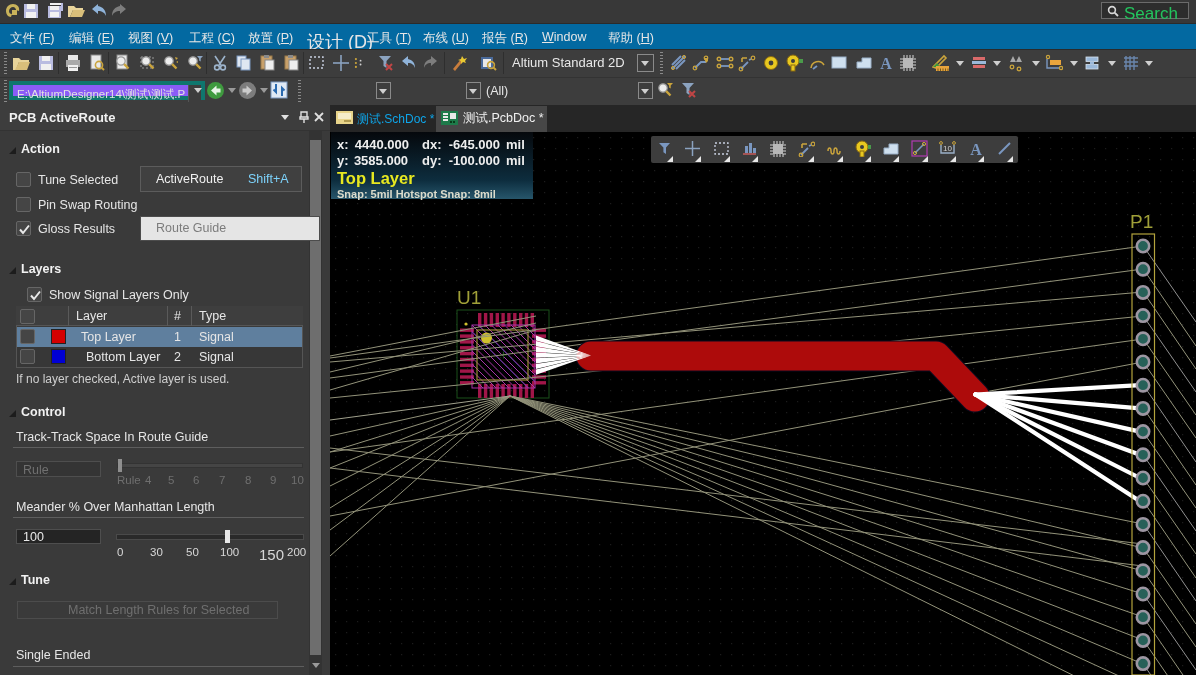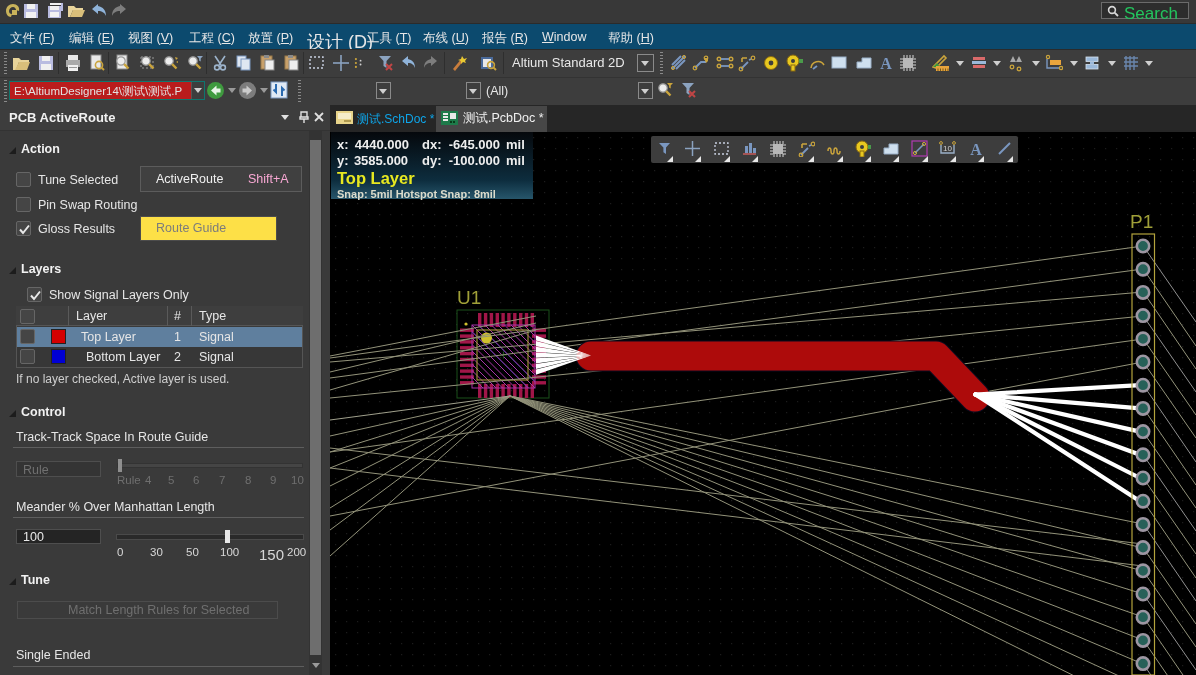--- a/index.html
+++ b/index.html
@@ -205,21 +205,21 @@
     </svg>
 
 <div style="position:absolute;left:1101px;top:2px;width:88px;height:17px;background:#2d2d2d;border:1px solid #6b6b6b">
 <svg style="position:absolute;left:5px;top:2px" width="12" height="12" viewBox="0 0 12 12">
         <circle cx="5" cy="5" r="3.4" fill="none" stroke="#d8d8d8" stroke-width="1.6"></circle>
         <line x1="7.6" y1="7.6" x2="11" y2="11" stroke="#d8d8d8" stroke-width="1.8"></line>
       </svg>
 <div style="position:absolute;left:22px;top:1px;font-size:17px;color:#22c55e">Search</div>
 </div>
 </div>
-<div style="position:absolute;left:0;top:23px;width:1196px;height:26px;background:#0c4a6e;border-top:1px solid #2b2b2b">
+<div style="position:absolute;left:0;top:23px;width:1196px;height:26px;background:#0369a1;border-top:1px solid #2b2b2b">
     <div style="position:absolute;left:10px;top:6px;font-size:12.5px;color:#e6e6e6">文件 (<u>F</u>)</div>
     <div style="position:absolute;left:69px;top:6px;font-size:12.5px;color:#e6e6e6">编辑 (<u>E</u>)</div>
     <div style="position:absolute;left:128px;top:6px;font-size:12.5px;color:#e6e6e6">视图 (<u>V</u>)</div>
     <div style="position:absolute;left:189px;top:6px;font-size:12.5px;color:#e6e6e6">工程 (<u>C</u>)</div>
     <div style="position:absolute;left:248px;top:6px;font-size:12.5px;color:#e6e6e6">放置 (<u>P</u>)</div>
     <div style="position:absolute;left:307px;top:6px;font-size:18px;color:#e6e6e6">设计 (<u>D</u>)</div>
     <div style="position:absolute;left:367px;top:6px;font-size:12.5px;color:#e6e6e6">工具 (<u>T</u>)</div>
     <div style="position:absolute;left:423px;top:6px;font-size:12.5px;color:#e6e6e6">布线 (<u>U</u>)</div>
     <div style="position:absolute;left:482px;top:6px;font-size:12.5px;color:#e6e6e6">报告 (<u>R</u>)</div>
     <div style="position:absolute;left:542px;top:6px;font-size:12.5px;color:#e6e6e6"><u>W</u>indow</div>
@@ -415,21 +415,21 @@
     <rect x="3" y="10.5" width="12" height="4.5" fill="#9ab8d9" stroke="#d8e4f0" stroke-width="0.8"></rect>
     <rect x="7" y="7.5" width="4" height="3" fill="#9ab8d9"></rect>
   </svg>
 <div style="position:absolute;left:1108px;top:61px;width:0;height:0;border-left:4px solid transparent;border-right:4px solid transparent;border-top:5px solid #cfcfcf"></div>
 <svg style="position:absolute;left:1122px;top:54px" width="18" height="18" viewBox="0 0 18 18">
     <path d="M4 2v14M8 2v14M12 2v14M2 4h14M2 8h14M2 12h14" stroke="#6a86ad" stroke-width="1.4"></path>
   </svg>
 <div style="position:absolute;left:1145px;top:61px;width:0;height:0;border-left:4px solid transparent;border-right:4px solid transparent;border-top:5px solid #cfcfcf"></div>
 <div style="position:absolute;left:0;top:77px;width:1196px;height:28px;background:#3d3d3d;border-top:1px solid #333"></div>
 <div style="position:absolute;left:4px;top:80px;width:3px;height:22px;background:repeating-linear-gradient(#8a8a8a 0 1px,transparent 1px 3px)"></div>
-<div style="position:absolute;left:9px;top:81px;width:196px;height:19px;background:#b91c1c;border:1px solid #0f766e">
+<div style="position:absolute;left:9px;top:81px;width:196px;height:19px;background:#8b5cf6;border:4px solid #0f766e">
 <div style="position:absolute;left:4px;top:2px;font-size:11.5px;color:#e2e2e2;white-space:nowrap;overflow:hidden;width:178px">E:\AltiumDesigner14\测试\测试.P</div>
 <div style="position:absolute;right:0;top:0;width:13px;height:17px;background:#3d3d3d;border-left:1px solid #555"></div>
   </div>
 <div style="position:absolute;left:194px;top:88px;width:0;height:0;border-left:4px solid transparent;border-right:4px solid transparent;border-top:5px solid #cfcfcf"></div>
 <svg style="position:absolute;left:206px;top:81px" width="19" height="19" viewBox="0 0 19 19">
     <circle cx="9.5" cy="9.5" r="8.5" fill="#3f9a3f"></circle>
     <path d="M10.5 4.5 5 9.5l5.5 5v-3h4v-4h-4z" fill="#e8f5e8"></path>
   </svg>
 <div style="position:absolute;left:228px;top:88px;width:0;height:0;border-left:4px solid transparent;border-right:4px solid transparent;border-top:5px solid #9a9a9a"></div>
 <svg style="position:absolute;left:238px;top:81px" width="19" height="19" viewBox="0 0 19 19">
@@ -470,29 +470,29 @@
   </svg>
 <div style="position:absolute;left:309px;top:131px;width:13px;height:544px;background:#333333"></div>
 <div style="position:absolute;left:310px;top:140px;width:11px;height:515px;background:#6e6e6e"></div>
 <div style="position:absolute;left:312px;top:663px;width:0;height:0;border-left:4px solid transparent;border-right:4px solid transparent;border-top:5px solid #9a9a9a"></div>
 <div style="position:absolute;left:9px;top:147px;width:0;height:0;border-bottom:7px solid #1c1c1c;border-left:7px solid transparent"></div>
 <div class="secttxt" style="left:21px;top:142px">Action</div>
 <div style="position:absolute;left:16px;top:172px;width:15px;height:15px;background:#454545;border:1px solid #666;border-radius:2px"></div>
 <div class="lbl" style="left:38px;top:173px">Tune Selected</div>
 <div style="position:absolute;left:140px;top:166px;width:162px;height:26px;background:#404040;border:1px solid #5c5c5c">
 <div style="position:absolute;left:15px;top:5px;font-size:12.5px;color:#f0f0f0">ActiveRoute</div>
-<div style="position:absolute;left:107px;top:5px;font-size:12.5px;color:#f9a8d4">Shift+A</div>
+<div style="position:absolute;left:107px;top:5px;font-size:12.5px;color:#7dd3fc">Shift+A</div>
   </div>
 <div style="position:absolute;left:16px;top:197px;width:15px;height:15px;background:#454545;border:1px solid #666;border-radius:2px"></div>
 <div class="lbl" style="left:38px;top:198px">Pin Swap Routing</div>
 <div style="position:absolute;left:16px;top:221px;width:15px;height:15px;background:#454545;border:1px solid #666;border-radius:2px"><svg width="15" height="15" viewBox="0 0 15 15">
       <path d="M3 7.5l3 3.5 6-7.5" stroke="#e8e8e8" stroke-width="2" fill="none"></path>
     </svg></div>
 <div class="lbl" style="left:38px;top:222px">Gloss Results</div>
-<div style="position:absolute;left:140px;top:216px;width:137px;height:25px;background:#fde047;border:1px solid #4c4c4c">
+<div style="position:absolute;left:140px;top:216px;width:180px;height:25px;background:#e5e5e5;border:1px solid #4c4c4c">
 <div style="position:absolute;left:15px;top:4px;font-size:12.5px;color:#7c7c7c">Route Guide</div>
   </div>
 <div style="position:absolute;left:9px;top:267px;width:0;height:0;border-bottom:7px solid #1c1c1c;border-left:7px solid transparent"></div>
 <div class="secttxt" style="left:21px;top:262px">Layers</div>
 <div style="position:absolute;left:27px;top:287px;width:15px;height:15px;background:#454545;border:1px solid #666;border-radius:2px"><svg width="15" height="15" viewBox="0 0 15 15">
       <path d="M3 7.5l3 3.5 6-7.5" stroke="#e8e8e8" stroke-width="2" fill="none"></path>
     </svg></div>
 <div class="lbl" style="left:49px;top:288px">Show Signal Layers Only</div>
 <div style="position:absolute;left:16px;top:306px;width:287px;height:62px;border:1px solid #555"></div>
 <div style="position:absolute;left:16px;top:306px;width:287px;height:20px;background:#3e3e3e;border-bottom:1px solid #555"></div>

